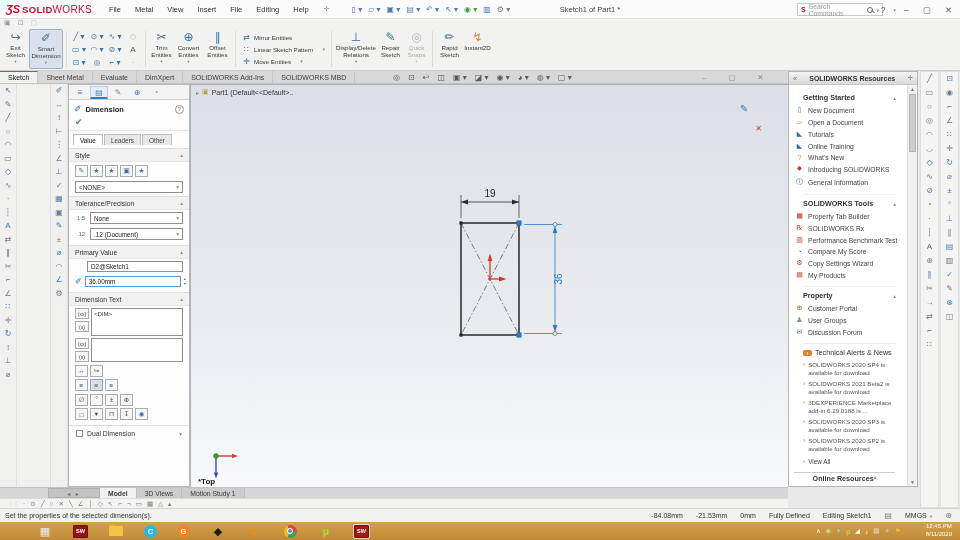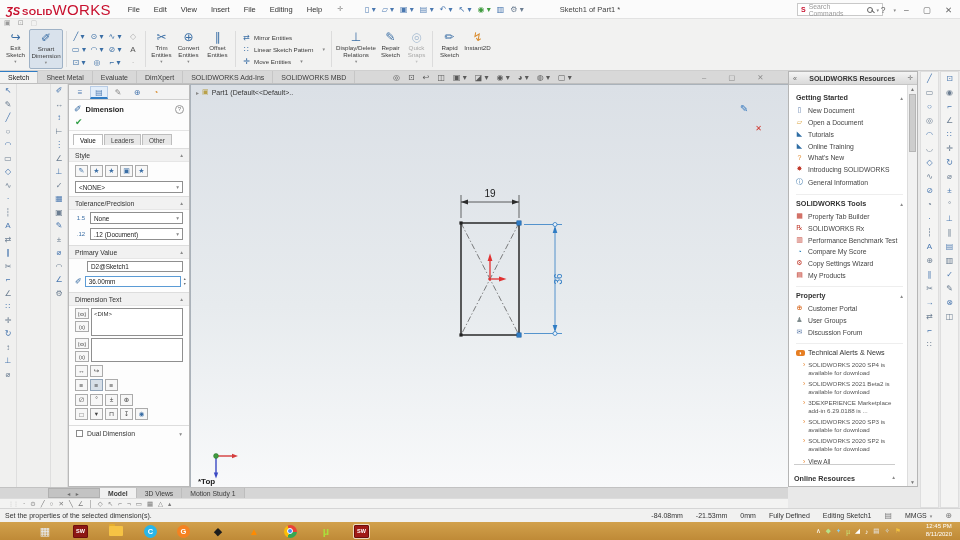--- a/index.html
+++ b/index.html
@@ -6,21 +6,21 @@
   html,body{width:960px;height:540px;overflow:hidden;background:#e9e9e9;
     font-family:"Liberation Sans","DejaVu Sans",sans-serif;-webkit-font-smoothing:antialiased}
   #app{position:relative;width:960px;height:523px}
 
   
   #menubar{position:absolute;left:0;top:0;width:960px;height:19px;background:#fbfbfb;
     border-bottom:1px solid #e2e2e2;display:flex;align-items:center}
   .logo{display:flex;align-items:baseline;padding:0 10px 0 6px}
   .logo .mark{color:#c8102e;font-weight:bold;font-style:italic;font-size:11px;margin-right:2px}
   .logo .solid{color:#c8102e;font-weight:bold;font-size:9.5px;letter-spacing:.3px}
-  .logo .works{color:#c8102e;font-size:15px;letter-spacing:.3px}
+  .logo .works{color:#c8102e;font-size:10px;letter-spacing:.3px}
   .menus{display:flex;align-items:center}
   .menu{font-size:7.5px;color:#333;padding:0 7px;cursor:default}
   .pin{font-size:7px;color:#888;padding:0 8px}
   .qa{display:flex;align-items:center;gap:6px;margin-left:14px}
   .qa .qi{font-size:8px;color:#4a78b0}
   .apptitle{position:absolute;left:500px;width:180px;text-align:center;font-size:7.5px;color:#444}
   .search{position:absolute;left:797px;top:3px;width:86px;height:13px;border:1px solid #c9c9c9;
     background:#fff;display:flex;align-items:center;gap:3px;padding:0 3px}
   .search .swmini{color:#c8102e;font-weight:bold;font-size:7px}
   .search .ph{font-size:6.8px;color:#9a9a9a;flex:1}
@@ -160,32 +160,32 @@
   #taskpane{position:absolute;left:788px;top:71px;width:130px;height:416px;background:#fff;
     border:1px solid #b5b5b5}
   .tp-head{height:13px;background:linear-gradient(#f4f4f4,#dadada);border-bottom:1px solid #c6c6c6;
     display:flex;align-items:center;padding:0 4px;gap:3px}
   .tp-head .back{font-size:7px;color:#666}
   .tp-head .tp-title{flex:1;text-align:center;font-size:7px;font-weight:bold;color:#333}
   .tp-head .pin2{font-size:6.5px;color:#777}
   .tp-body{position:absolute;left:0;top:13px;right:10px;bottom:0;padding:3px 2px 14px 5px;
     overflow:hidden}
   .tp-h{display:flex;align-items:center;justify-content:space-between;font-size:7.2px;
-    font-weight:bold;color:#333;margin:5px 2px 2px;border-top:1px solid #eee;padding-top:4px}
+    font-weight:bold;color:#333;margin:5px 9px 2px;border-top:1px solid #eee;padding-top:4px}
   .tp-h:first-child{border-top:none;padding-top:0}
   .tp-item{display:flex;align-items:center;gap:4px;font-size:6.8px;color:#444;padding:2px 1px}
   .tp-ico{width:9px;text-align:center;font-size:7px;flex:none}
   .tp-h .hicon{width:9px;text-align:center;font-size:6px;background:#e67e22;color:#fff;
     border-radius:2px;margin-right:3px;font-weight:normal}
   .tp-h .htext{flex:1}
   .news{display:flex;gap:3px;padding:1.5px 0 1.5px 9px;font-size:6.2px;color:#555;line-height:1.3}
   .nbul{color:#e67e22;font-size:6.5px}
   .viewall{display:flex;gap:3px;padding:3px 0 0 9px;font-size:6.4px;color:#444}
   .tp-bottom{position:absolute;left:5px;right:12px;bottom:3px;border-top:1px solid #ccc;
-    padding-top:9px;display:flex;justify-content:space-between;font-size:7.2px;
+    padding-top:1px;display:flex;justify-content:center;font-size:7.2px;
     font-weight:bold;color:#333}
   .tpscroll{position:absolute;right:0;top:13px;bottom:0;width:10px;background:#f1f1f1;
     border-left:1px solid #ddd}
   .tpscroll .arr{position:absolute;left:0;width:100%;text-align:center;font-size:5px;color:#777}
   .tpscroll .up{top:1px}.tpscroll .dn{bottom:1px}
   .tpscroll .thumb{position:absolute;left:1px;right:1px;top:9px;height:58px;background:#cdcdcd;
     border:1px solid #b5b5b5}
 
   
   #statusbar{position:absolute;left:0;top:508px;width:960px;height:14px;background:#f1f1f0;
@@ -233,21 +233,21 @@
 
   <div id="menubar">
     <div class="logo">
       <span class="mark">ƷS</span>
         <span class="solid">SOLID</span>
         <span class="works">WORKS</span>
     </div>
     <div class="menus">
 
     <span class="menu">File</span>
-        <span class="menu">Edit</span>
+        <span class="menu">Metal</span>
         <span class="menu">View</span>
         <span class="menu">Insert</span>
         <span class="menu">File</span>
         <span class="menu">Editing</span>
         <span class="menu">Help</span>
       </div>
     <span class="pin">✛</span>
     <div class="qa">
 
     <span class="qi">▯ ▾</span>

